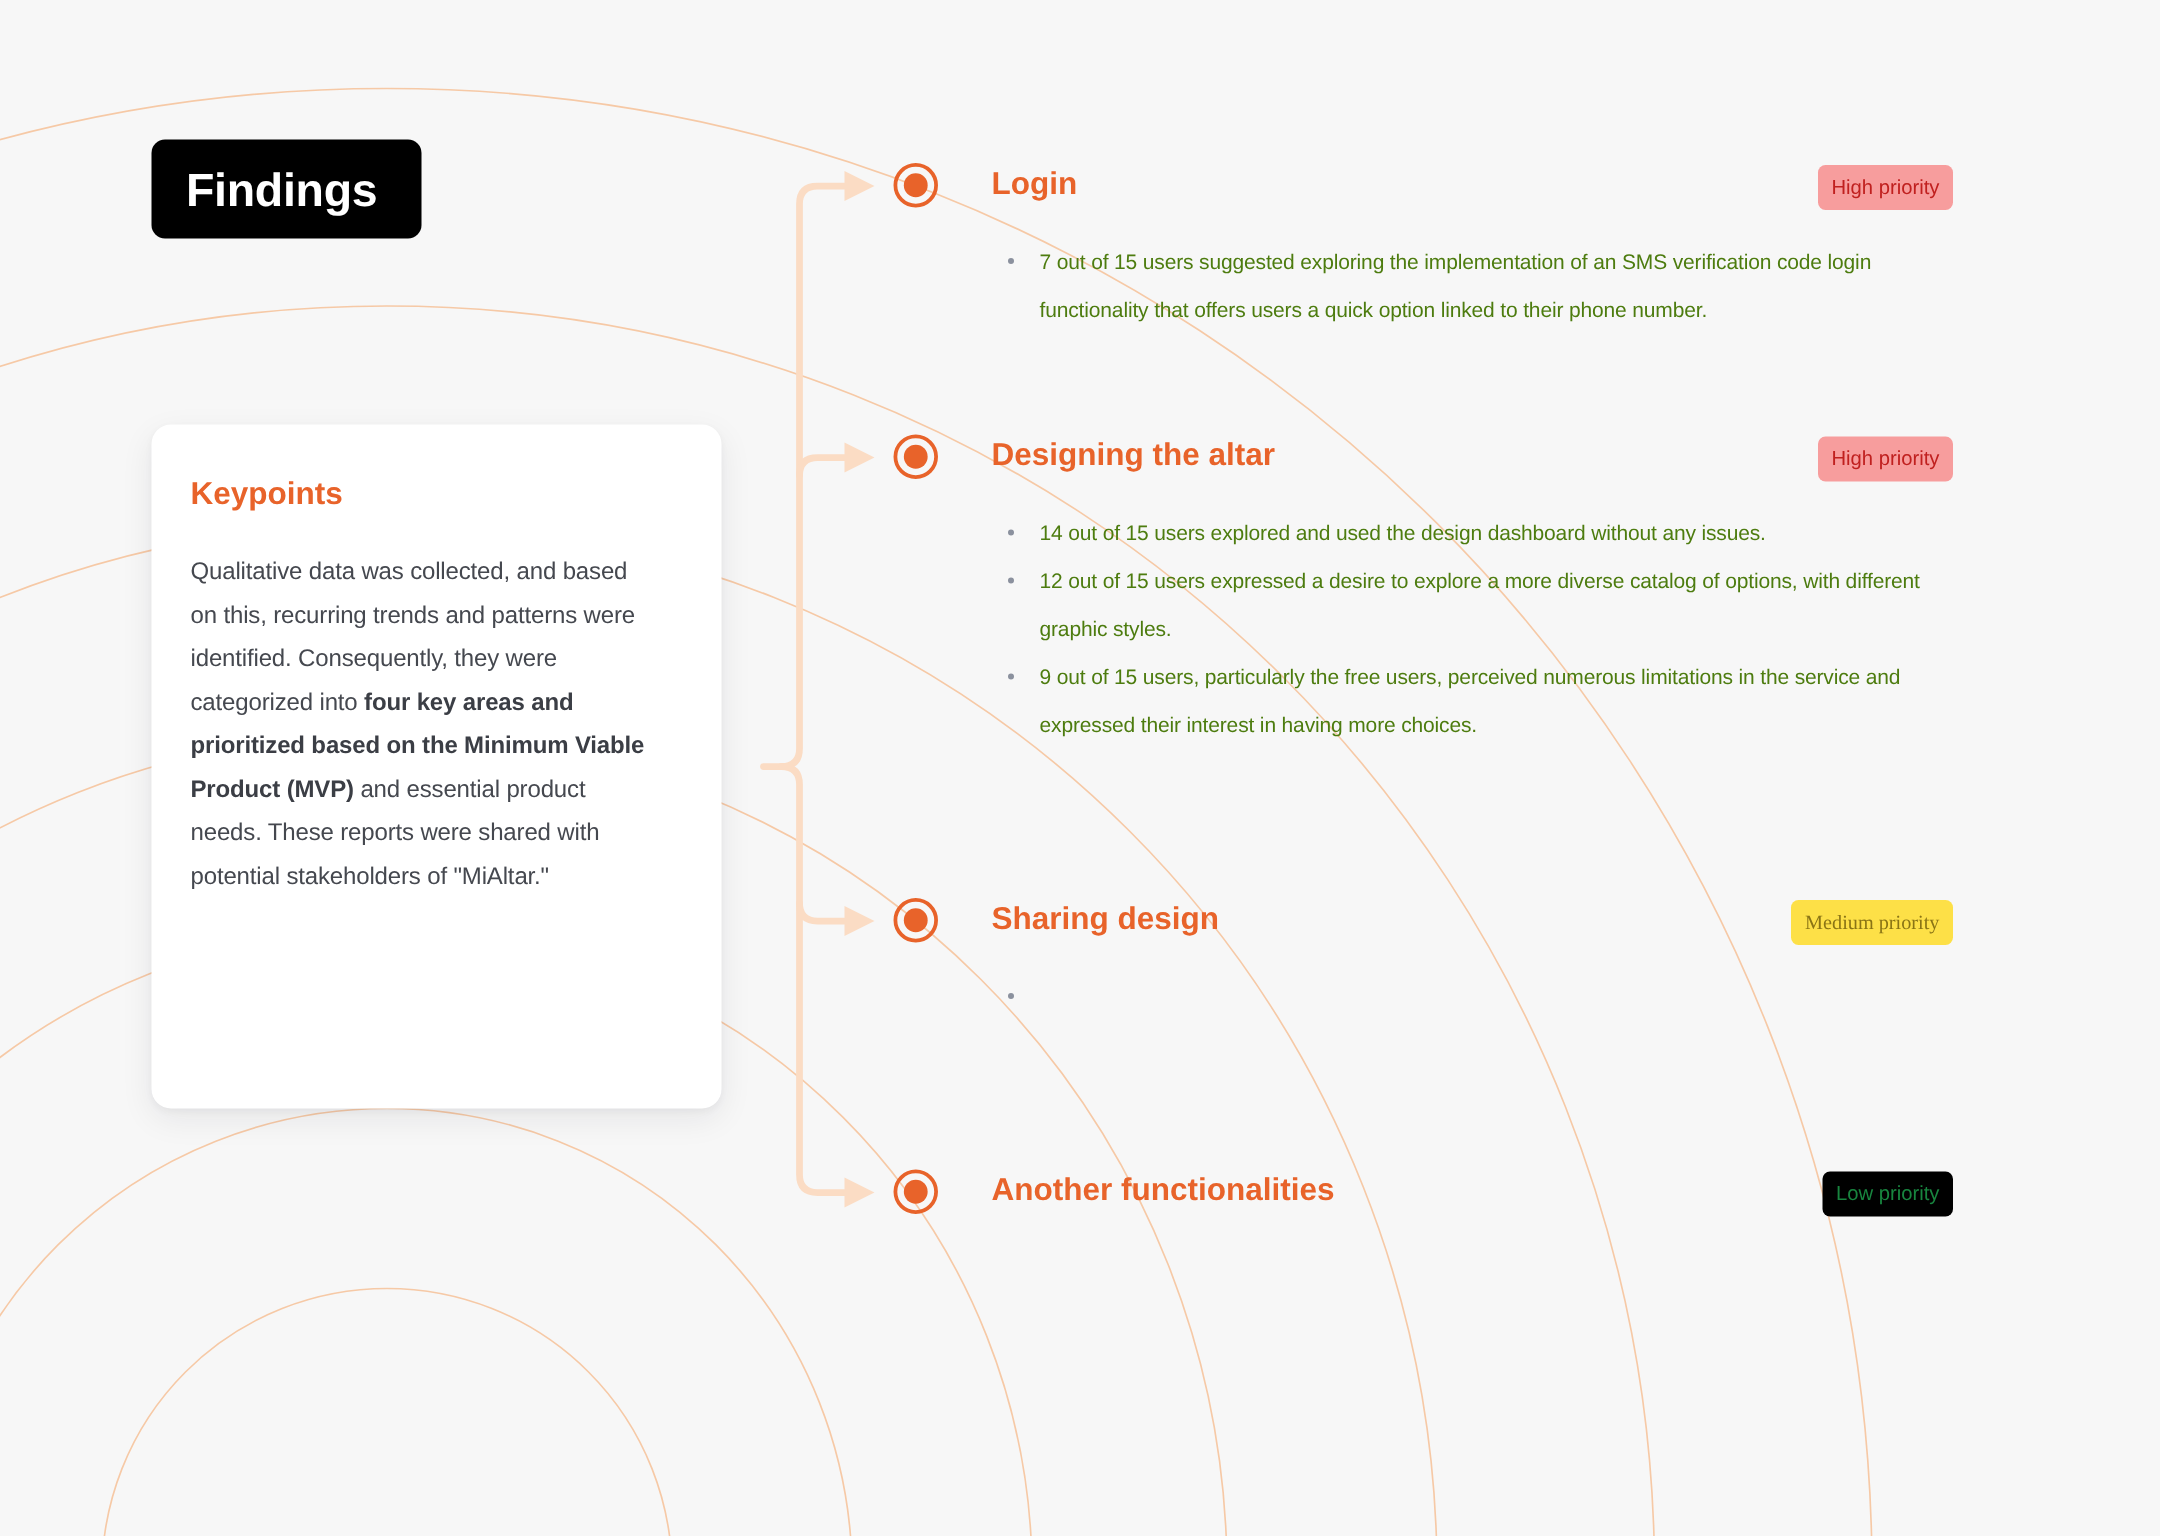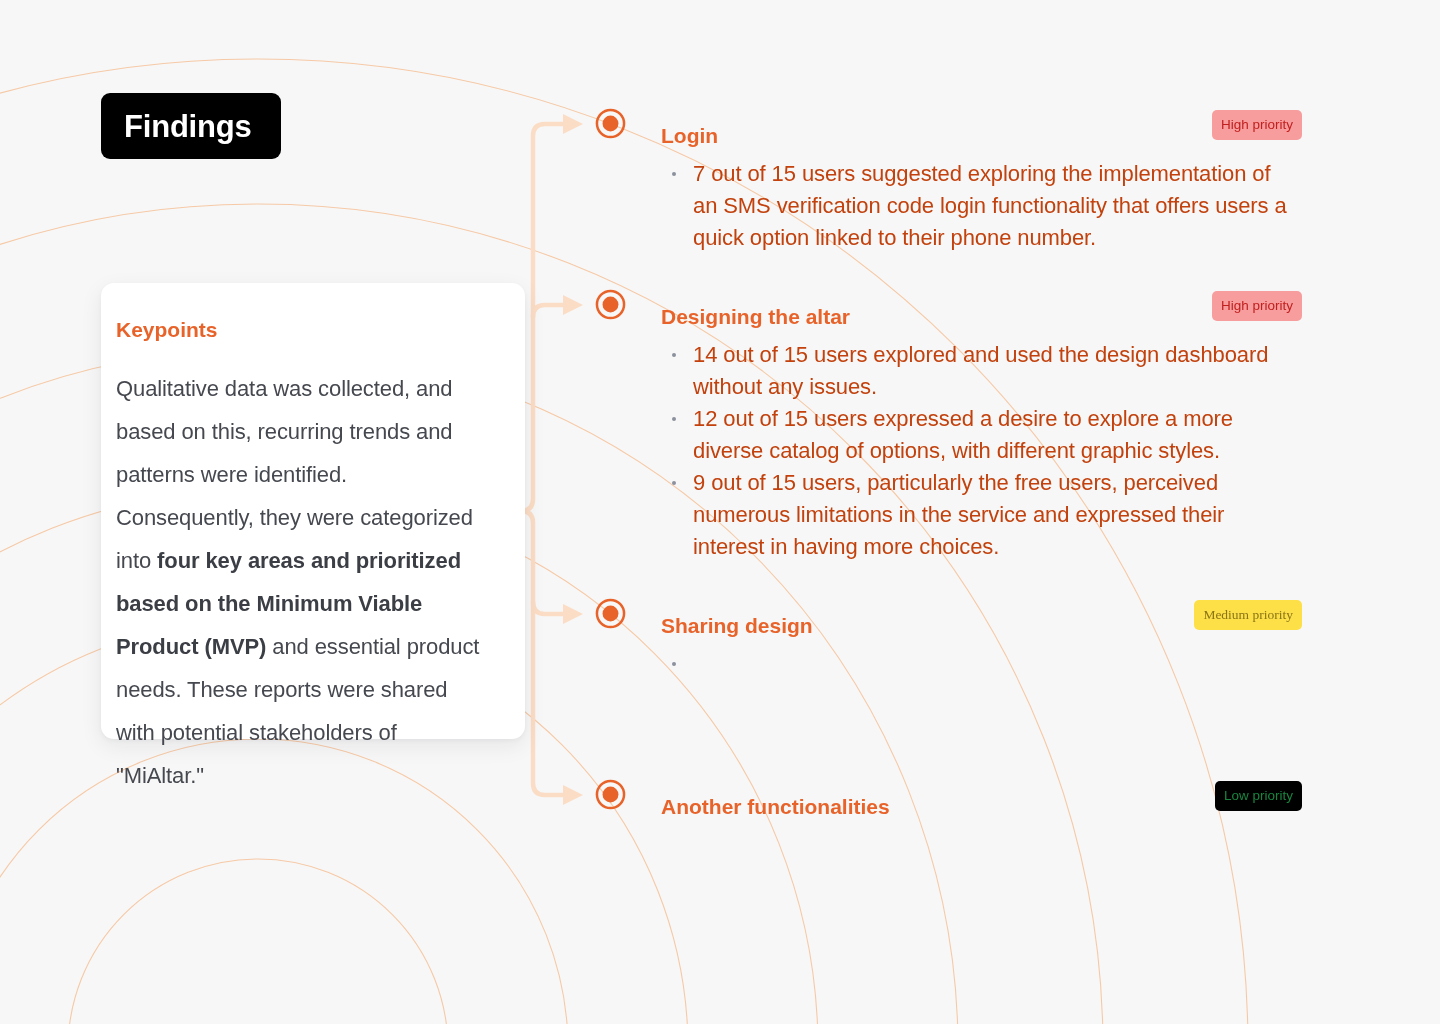--- a/index.html
+++ b/index.html
@@ -64,40 +64,40 @@
     letter-spacing: -0.2px;
     padding-left: 23px;
     line-height: 1;
   }
 
   
   .keypoints-card {
     position: absolute;
     left: 101px;
     top: 283px;
-    width: 424px;
+    width: 380px;
     height: 456px;
     background: #ffffff;
     border-radius: 13px;
     box-shadow: 0 7px 22px rgba(30,30,40,0.075), 0 2px 5px rgba(30,30,40,0.04);
     z-index: 3;
     box-sizing: border-box;
-    padding: 35px 42px 0 15px;
+    padding: 35px 42px 0 26px;
   }
   .keypoints-title {
     color: #e8632a;
     font-size: 21px;
     font-weight: 700;
     margin: 0 0 26px 0;
     line-height: 1.1;
   }
   .keypoints-body {
     color: #45484f;
-    font-size: 22px;
-    line-height: 43px;
+    font-size: 16px;
+    line-height: 29px;
     letter-spacing: -0.1px;
   }
   .keypoints-body b {
     font-weight: 700;
     color: #3b3e45;
   }
 
   
   .sections {
     position: absolute;
@@ -118,21 +118,21 @@
   .node-icon {
     position: absolute;
     left: 0;
     top: 0;
     width: 31px;
     height: 31px;
   }
   .section-title {
     position: absolute;
     left: 66px;
-    top: 14px;
+    top: 1px;
     color: #e8632a;
     font-size: 21px;
     font-weight: 700;
     line-height: 28px;
     white-space: nowrap;
   }
   .priority-badge {
     position: absolute;
     right: 33px;
     top: 2px;
@@ -146,22 +146,22 @@
     margin: 0;
     padding: 0;
     list-style: none;
     position: relative;
     left: 76px;
     top: 16px;
     width: 625px;
   }
   .bullets li {
     position: relative;
-    color: #c2410c;
-    font-size: 22px;
+    color: #4d7c0f;
+    font-size: 14px;
     line-height: 32px;
     padding-left: 22px;
     letter-spacing: -0.1px;
   }
   .bullets li .dot {
     position: absolute;
     left: 1px;
     top: 14px;
     width: 4px;
     height: 4px;

